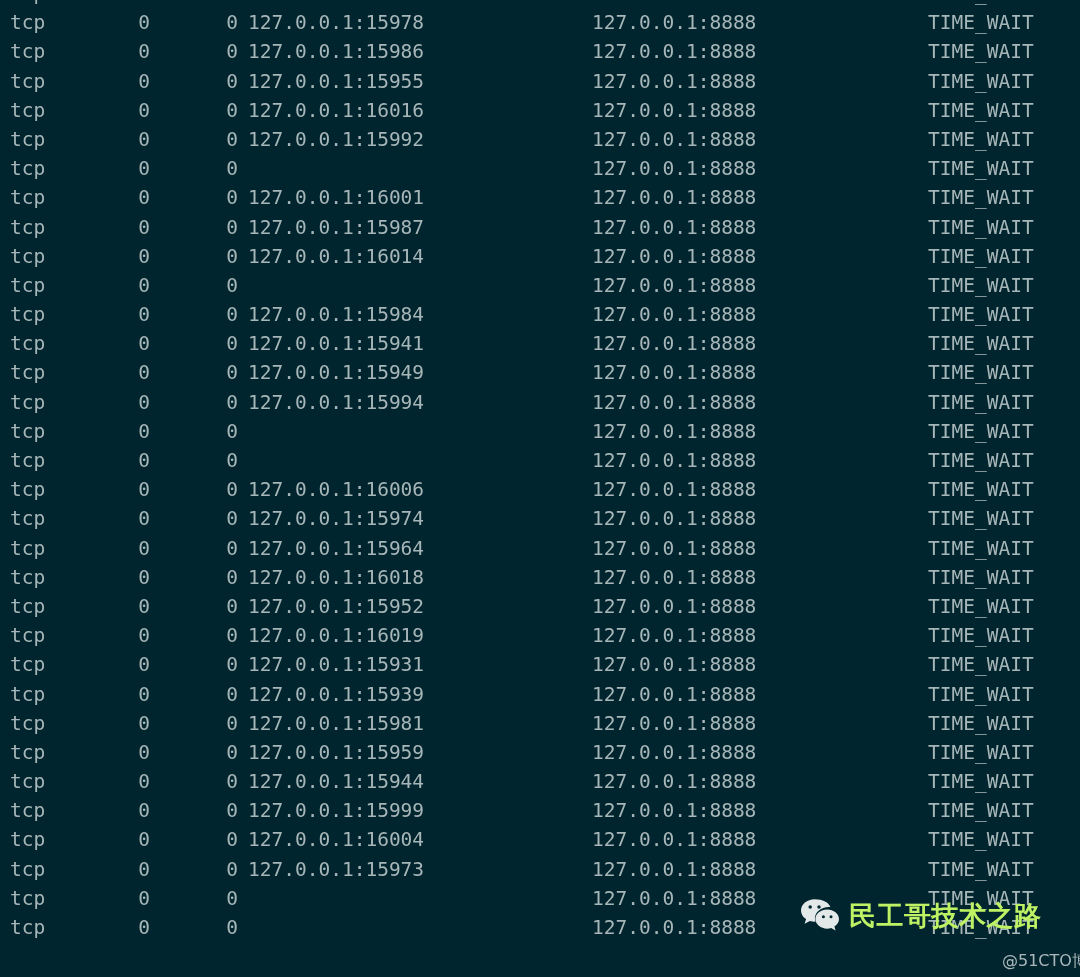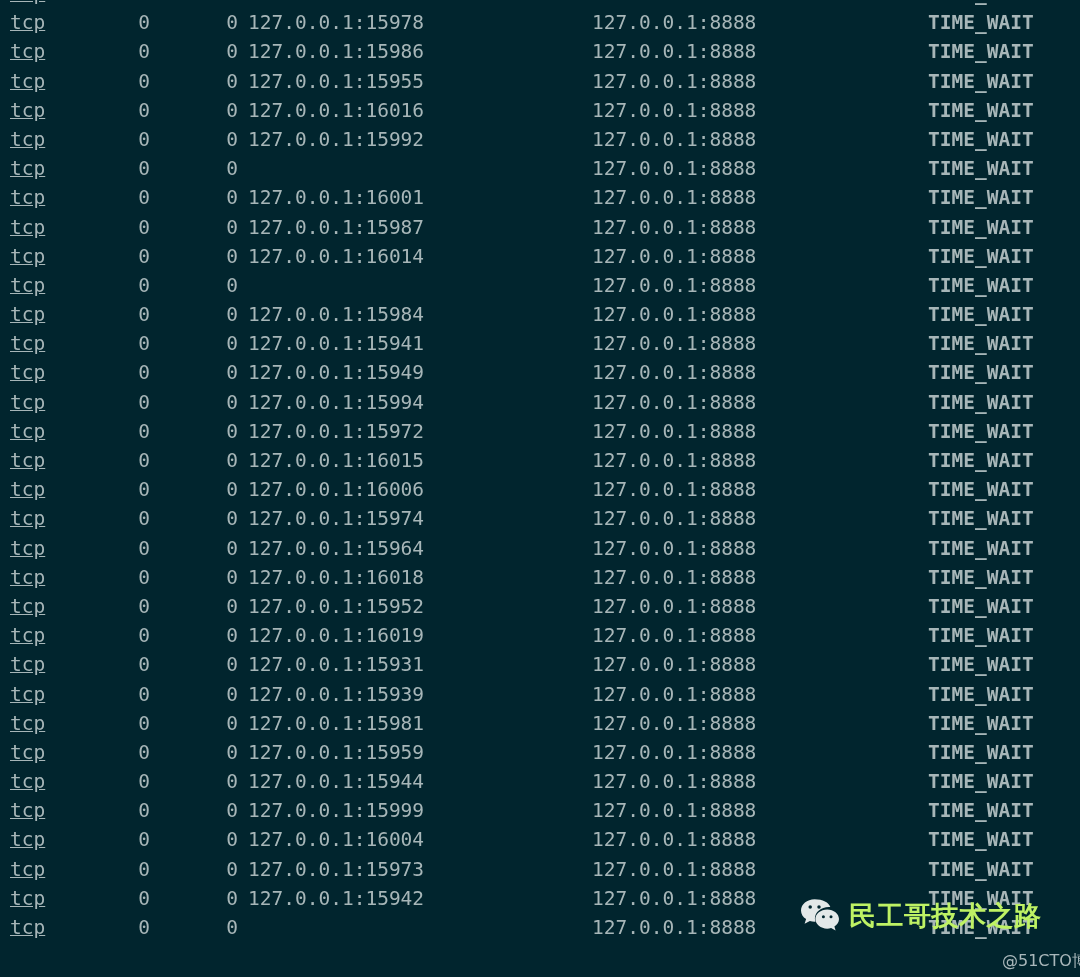--- a/index.html
+++ b/index.html
@@ -30,26 +30,26 @@
   .row {
     position: relative;
     height: 29.2px;
     white-space: pre;
   }
   .col {
     position: absolute;
     top: 0;
     white-space: pre;
   }
-  .c-proto  { left: 10px;  text-align: center; text-decoration: underline;  }
+  .c-proto  { left: 10px;  text-align: center;  }
   .c-recvq  { left: 98px;  width: 52px; text-align: right; }
   .c-sendq  { left: 186px; width: 52px; text-align: right; }
   .c-local  { left: 248px; text-align: left; }
   .c-foreign{ left: 592px; text-align: left; }
-  .c-state  { left: 928px; text-align: left; font-weight: bold; }
+  .c-state  { left: 928px; text-align: left; }
 
   
   #watermark {
     position: absolute;
     left: 800px;
     top: 898px;
     display: flex;
     align-items: center;
     gap: 9px;
     pointer-events: none;
@@ -90,37 +90,37 @@
       <div class="row"><span class="col c-proto">tcp</span><span class="col c-recvq">0</span><span class="col c-sendq">0</span><span class="col c-local">127.0.0.1:15992</span><span class="col c-foreign">127.0.0.1:8888</span><span class="col c-state">TIME_WAIT</span></div>
       <div class="row"><span class="col c-proto">tcp</span><span class="col c-recvq">0</span><span class="col c-sendq">0</span><span class="col c-foreign">127.0.0.1:8888</span><span class="col c-state">TIME_WAIT</span></div>
       <div class="row"><span class="col c-proto">tcp</span><span class="col c-recvq">0</span><span class="col c-sendq">0</span><span class="col c-local">127.0.0.1:16001</span><span class="col c-foreign">127.0.0.1:8888</span><span class="col c-state">TIME_WAIT</span></div>
       <div class="row"><span class="col c-proto">tcp</span><span class="col c-recvq">0</span><span class="col c-sendq">0</span><span class="col c-local">127.0.0.1:15987</span><span class="col c-foreign">127.0.0.1:8888</span><span class="col c-state">TIME_WAIT</span></div>
       <div class="row"><span class="col c-proto">tcp</span><span class="col c-recvq">0</span><span class="col c-sendq">0</span><span class="col c-local">127.0.0.1:16014</span><span class="col c-foreign">127.0.0.1:8888</span><span class="col c-state">TIME_WAIT</span></div>
       <div class="row"><span class="col c-proto">tcp</span><span class="col c-recvq">0</span><span class="col c-sendq">0</span><span class="col c-foreign">127.0.0.1:8888</span><span class="col c-state">TIME_WAIT</span></div>
       <div class="row"><span class="col c-proto">tcp</span><span class="col c-recvq">0</span><span class="col c-sendq">0</span><span class="col c-local">127.0.0.1:15984</span><span class="col c-foreign">127.0.0.1:8888</span><span class="col c-state">TIME_WAIT</span></div>
       <div class="row"><span class="col c-proto">tcp</span><span class="col c-recvq">0</span><span class="col c-sendq">0</span><span class="col c-local">127.0.0.1:15941</span><span class="col c-foreign">127.0.0.1:8888</span><span class="col c-state">TIME_WAIT</span></div>
       <div class="row"><span class="col c-proto">tcp</span><span class="col c-recvq">0</span><span class="col c-sendq">0</span><span class="col c-local">127.0.0.1:15949</span><span class="col c-foreign">127.0.0.1:8888</span><span class="col c-state">TIME_WAIT</span></div>
       <div class="row"><span class="col c-proto">tcp</span><span class="col c-recvq">0</span><span class="col c-sendq">0</span><span class="col c-local">127.0.0.1:15994</span><span class="col c-foreign">127.0.0.1:8888</span><span class="col c-state">TIME_WAIT</span></div>
-      <div class="row"><span class="col c-proto">tcp</span><span class="col c-recvq">0</span><span class="col c-sendq">0</span><span class="col c-local">127.0.0.1:15972</span><span class="col c-foreign">127.0.0.1:8888</span><span class="col c-state">TIME_WAIT</span></div>
-      <div class="row"><span class="col c-proto">tcp</span><span class="col c-recvq">0</span><span class="col c-sendq">0</span><span class="col c-local">127.0.0.1:16015</span><span class="col c-foreign">127.0.0.1:8888</span><span class="col c-state">TIME_WAIT</span></div>
+      <div class="row"><span class="col c-proto">tcp</span><span class="col c-recvq">0</span><span class="col c-sendq">0</span><span class="col c-foreign">127.0.0.1:8888</span><span class="col c-state">TIME_WAIT</span></div>
+      <div class="row"><span class="col c-proto">tcp</span><span class="col c-recvq">0</span><span class="col c-sendq">0</span><span class="col c-foreign">127.0.0.1:8888</span><span class="col c-state">TIME_WAIT</span></div>
       <div class="row"><span class="col c-proto">tcp</span><span class="col c-recvq">0</span><span class="col c-sendq">0</span><span class="col c-local">127.0.0.1:16006</span><span class="col c-foreign">127.0.0.1:8888</span><span class="col c-state">TIME_WAIT</span></div>
       <div class="row"><span class="col c-proto">tcp</span><span class="col c-recvq">0</span><span class="col c-sendq">0</span><span class="col c-local">127.0.0.1:15974</span><span class="col c-foreign">127.0.0.1:8888</span><span class="col c-state">TIME_WAIT</span></div>
       <div class="row"><span class="col c-proto">tcp</span><span class="col c-recvq">0</span><span class="col c-sendq">0</span><span class="col c-local">127.0.0.1:15964</span><span class="col c-foreign">127.0.0.1:8888</span><span class="col c-state">TIME_WAIT</span></div>
       <div class="row"><span class="col c-proto">tcp</span><span class="col c-recvq">0</span><span class="col c-sendq">0</span><span class="col c-local">127.0.0.1:16018</span><span class="col c-foreign">127.0.0.1:8888</span><span class="col c-state">TIME_WAIT</span></div>
       <div class="row"><span class="col c-proto">tcp</span><span class="col c-recvq">0</span><span class="col c-sendq">0</span><span class="col c-local">127.0.0.1:15952</span><span class="col c-foreign">127.0.0.1:8888</span><span class="col c-state">TIME_WAIT</span></div>
       <div class="row"><span class="col c-proto">tcp</span><span class="col c-recvq">0</span><span class="col c-sendq">0</span><span class="col c-local">127.0.0.1:16019</span><span class="col c-foreign">127.0.0.1:8888</span><span class="col c-state">TIME_WAIT</span></div>
       <div class="row"><span class="col c-proto">tcp</span><span class="col c-recvq">0</span><span class="col c-sendq">0</span><span class="col c-local">127.0.0.1:15931</span><span class="col c-foreign">127.0.0.1:8888</span><span class="col c-state">TIME_WAIT</span></div>
       <div class="row"><span class="col c-proto">tcp</span><span class="col c-recvq">0</span><span class="col c-sendq">0</span><span class="col c-local">127.0.0.1:15939</span><span class="col c-foreign">127.0.0.1:8888</span><span class="col c-state">TIME_WAIT</span></div>
       <div class="row"><span class="col c-proto">tcp</span><span class="col c-recvq">0</span><span class="col c-sendq">0</span><span class="col c-local">127.0.0.1:15981</span><span class="col c-foreign">127.0.0.1:8888</span><span class="col c-state">TIME_WAIT</span></div>
       <div class="row"><span class="col c-proto">tcp</span><span class="col c-recvq">0</span><span class="col c-sendq">0</span><span class="col c-local">127.0.0.1:15959</span><span class="col c-foreign">127.0.0.1:8888</span><span class="col c-state">TIME_WAIT</span></div>
       <div class="row"><span class="col c-proto">tcp</span><span class="col c-recvq">0</span><span class="col c-sendq">0</span><span class="col c-local">127.0.0.1:15944</span><span class="col c-foreign">127.0.0.1:8888</span><span class="col c-state">TIME_WAIT</span></div>
       <div class="row"><span class="col c-proto">tcp</span><span class="col c-recvq">0</span><span class="col c-sendq">0</span><span class="col c-local">127.0.0.1:15999</span><span class="col c-foreign">127.0.0.1:8888</span><span class="col c-state">TIME_WAIT</span></div>
       <div class="row"><span class="col c-proto">tcp</span><span class="col c-recvq">0</span><span class="col c-sendq">0</span><span class="col c-local">127.0.0.1:16004</span><span class="col c-foreign">127.0.0.1:8888</span><span class="col c-state">TIME_WAIT</span></div>
       <div class="row"><span class="col c-proto">tcp</span><span class="col c-recvq">0</span><span class="col c-sendq">0</span><span class="col c-local">127.0.0.1:15973</span><span class="col c-foreign">127.0.0.1:8888</span><span class="col c-state">TIME_WAIT</span></div>
-      <div class="row"><span class="col c-proto">tcp</span><span class="col c-recvq">0</span><span class="col c-sendq">0</span><span class="col c-local">127.0.0.1:15942</span><span class="col c-foreign">127.0.0.1:8888</span><span class="col c-state">TIME_WAIT</span></div>
+      <div class="row"><span class="col c-proto">tcp</span><span class="col c-recvq">0</span><span class="col c-sendq">0</span><span class="col c-foreign">127.0.0.1:8888</span><span class="col c-state">TIME_WAIT</span></div>
       <div class="row"><span class="col c-proto">tcp</span><span class="col c-recvq">0</span><span class="col c-sendq">0</span><span class="col c-foreign">127.0.0.1:8888</span><span class="col c-state">TIME_WAIT</span></div>
     </div>
 
   <div id="watermark">
     <svg id="wm-icon" width="40" height="34" viewBox="0 0 40 34">
       <path d="M14.6 1.2C7.1 1.2 1 6.2 1 12.4c0 3.5 2 6.6 5.1 8.7l-1.5 4.6 5.3-2.7c1.5.4 3.1.7 4.7.7h.8c-.3-1-.5-2-.5-3.1 0-6.4 6.2-11.6 13.9-11.6.5 0 1 0 1.5.1C29.1 4.4 22.6 1.2 14.6 1.2z" fill="#e3e8e8"></path>
       <circle cx="10.2" cy="9.1" r="1.75" fill="#01252e"></circle>
       <circle cx="19.0" cy="9.1" r="1.75" fill="#01252e"></circle>
       <path d="M39 21.1c0-5.3-5.3-9.6-11.8-9.6s-11.8 4.3-11.8 9.6 5.3 9.6 11.8 9.6c1.4 0 2.7-.2 3.9-.6l4.5 2.3-1.2-3.9c2.8-1.8 4.6-4.4 4.6-7.4z" fill="#e3e8e8"></path>
       <circle cx="23.4" cy="18.7" r="1.5" fill="#01252e"></circle>

